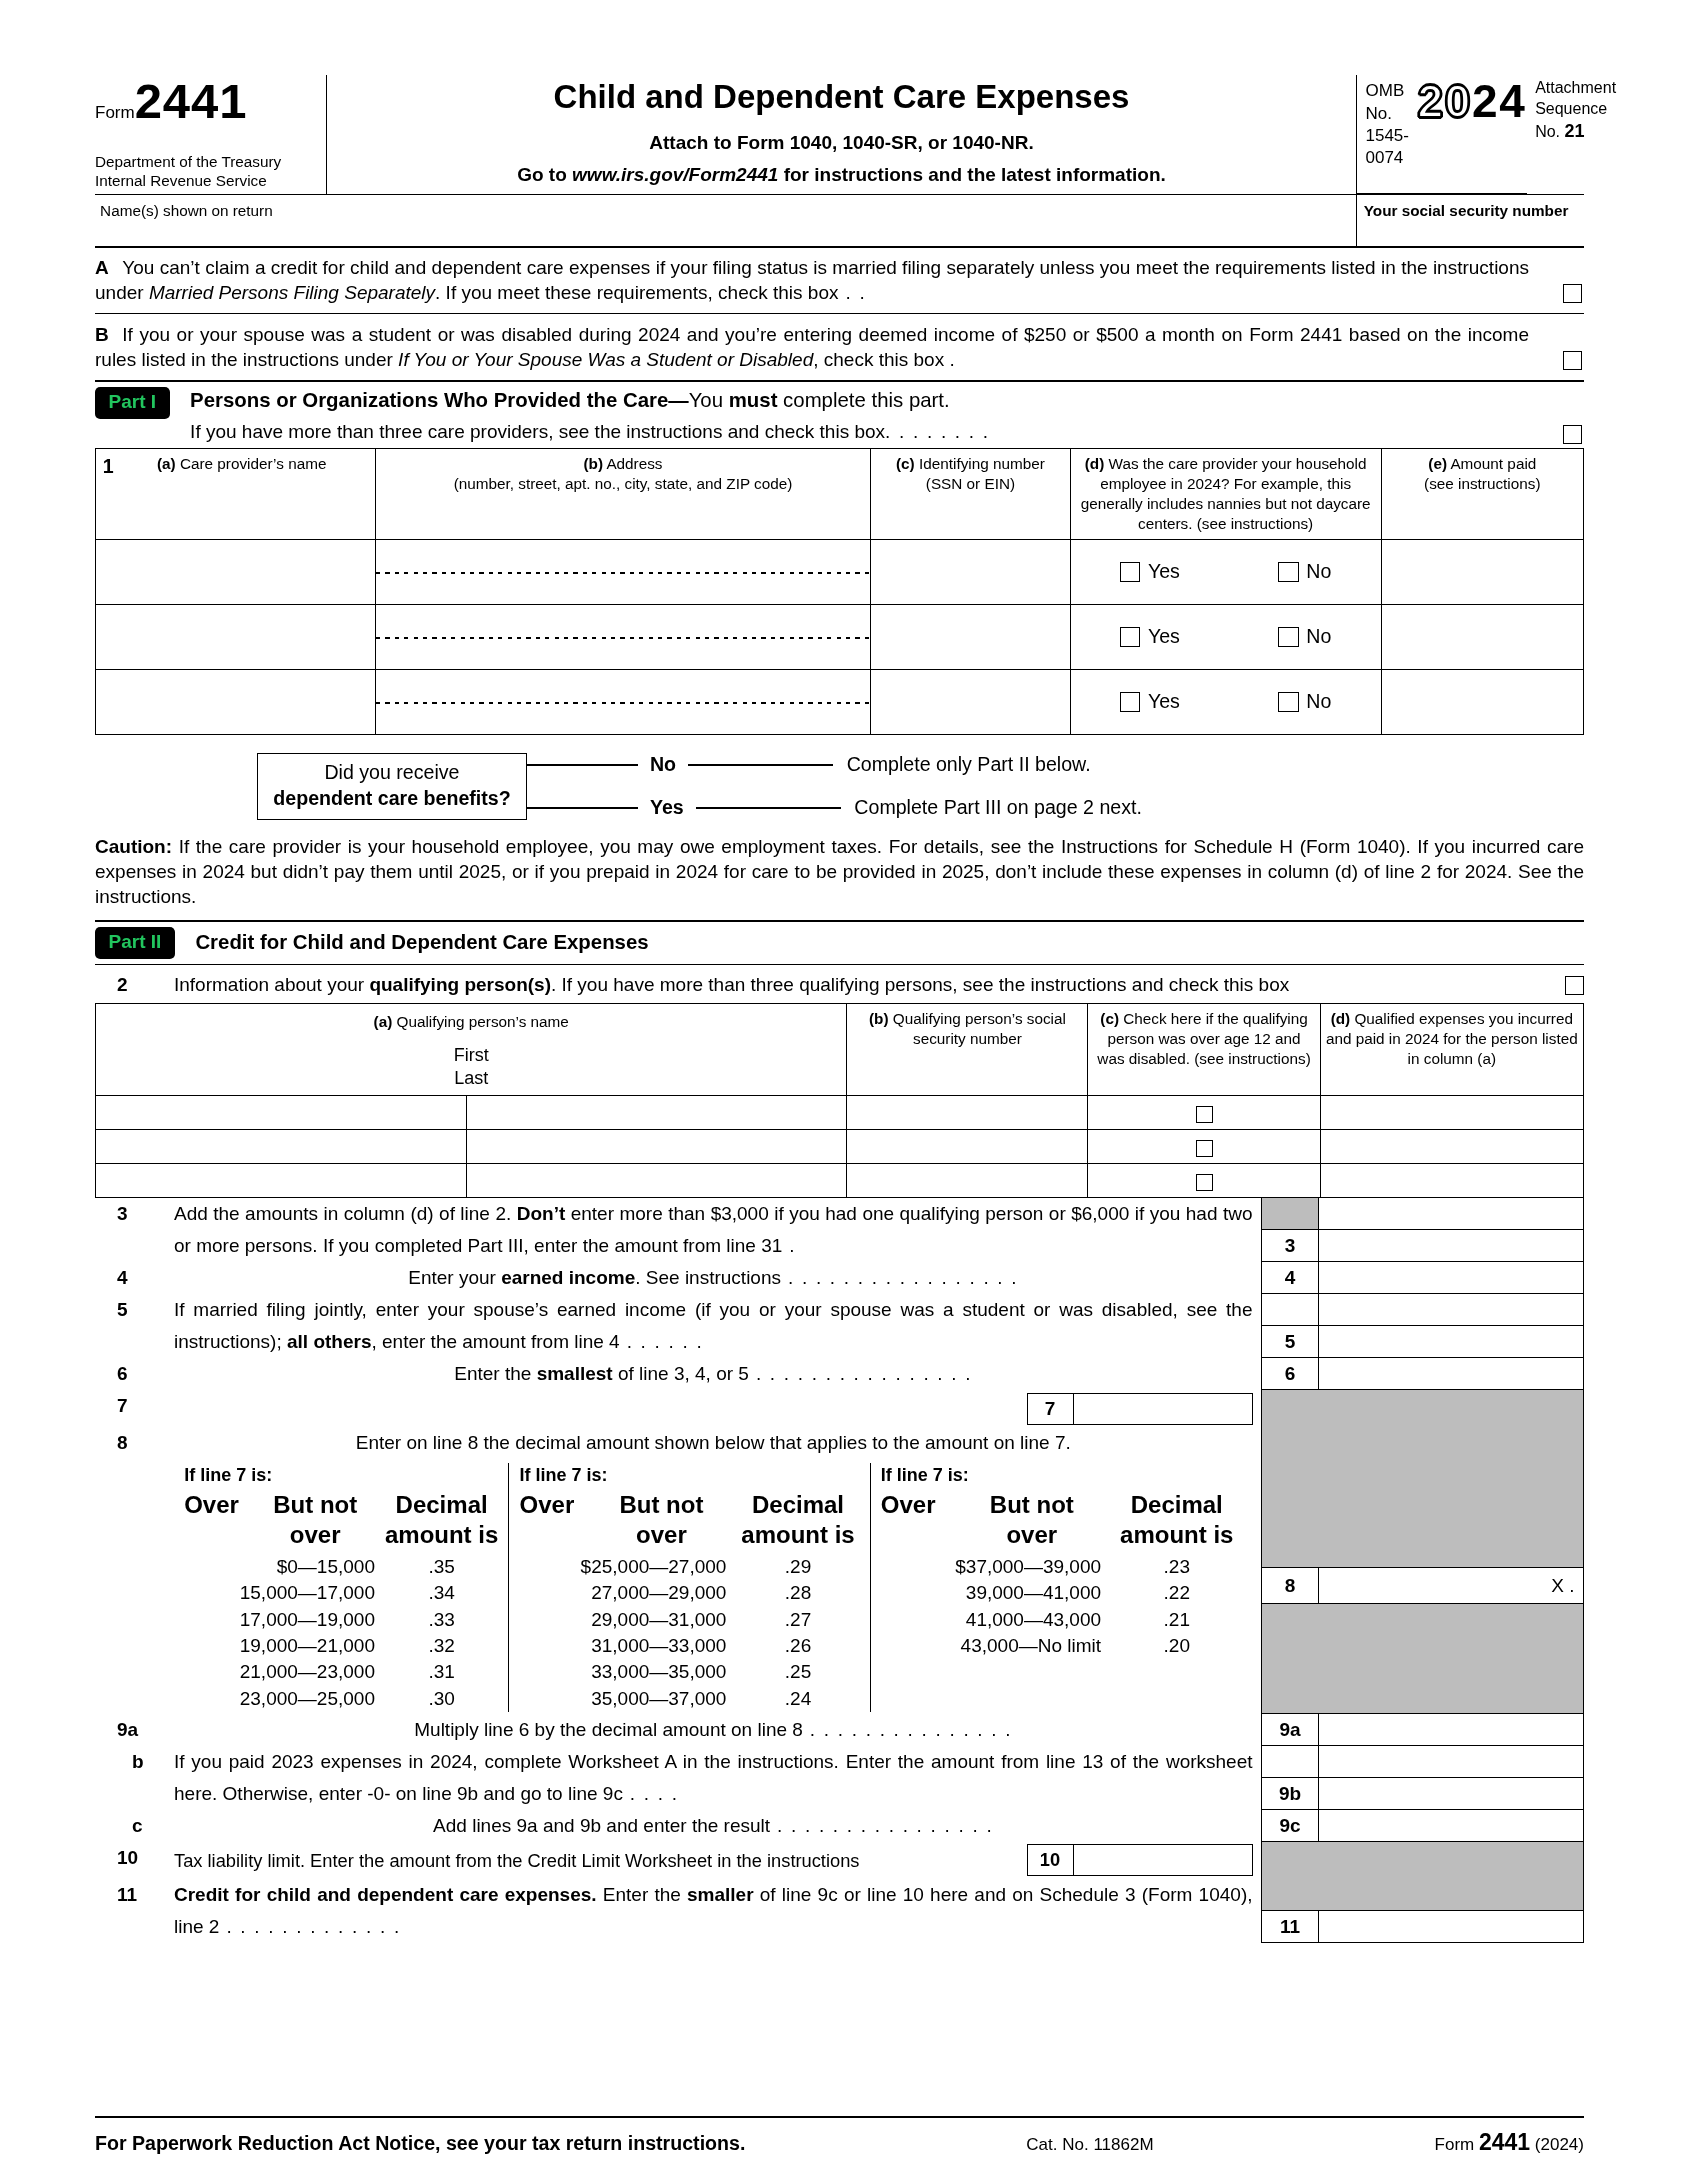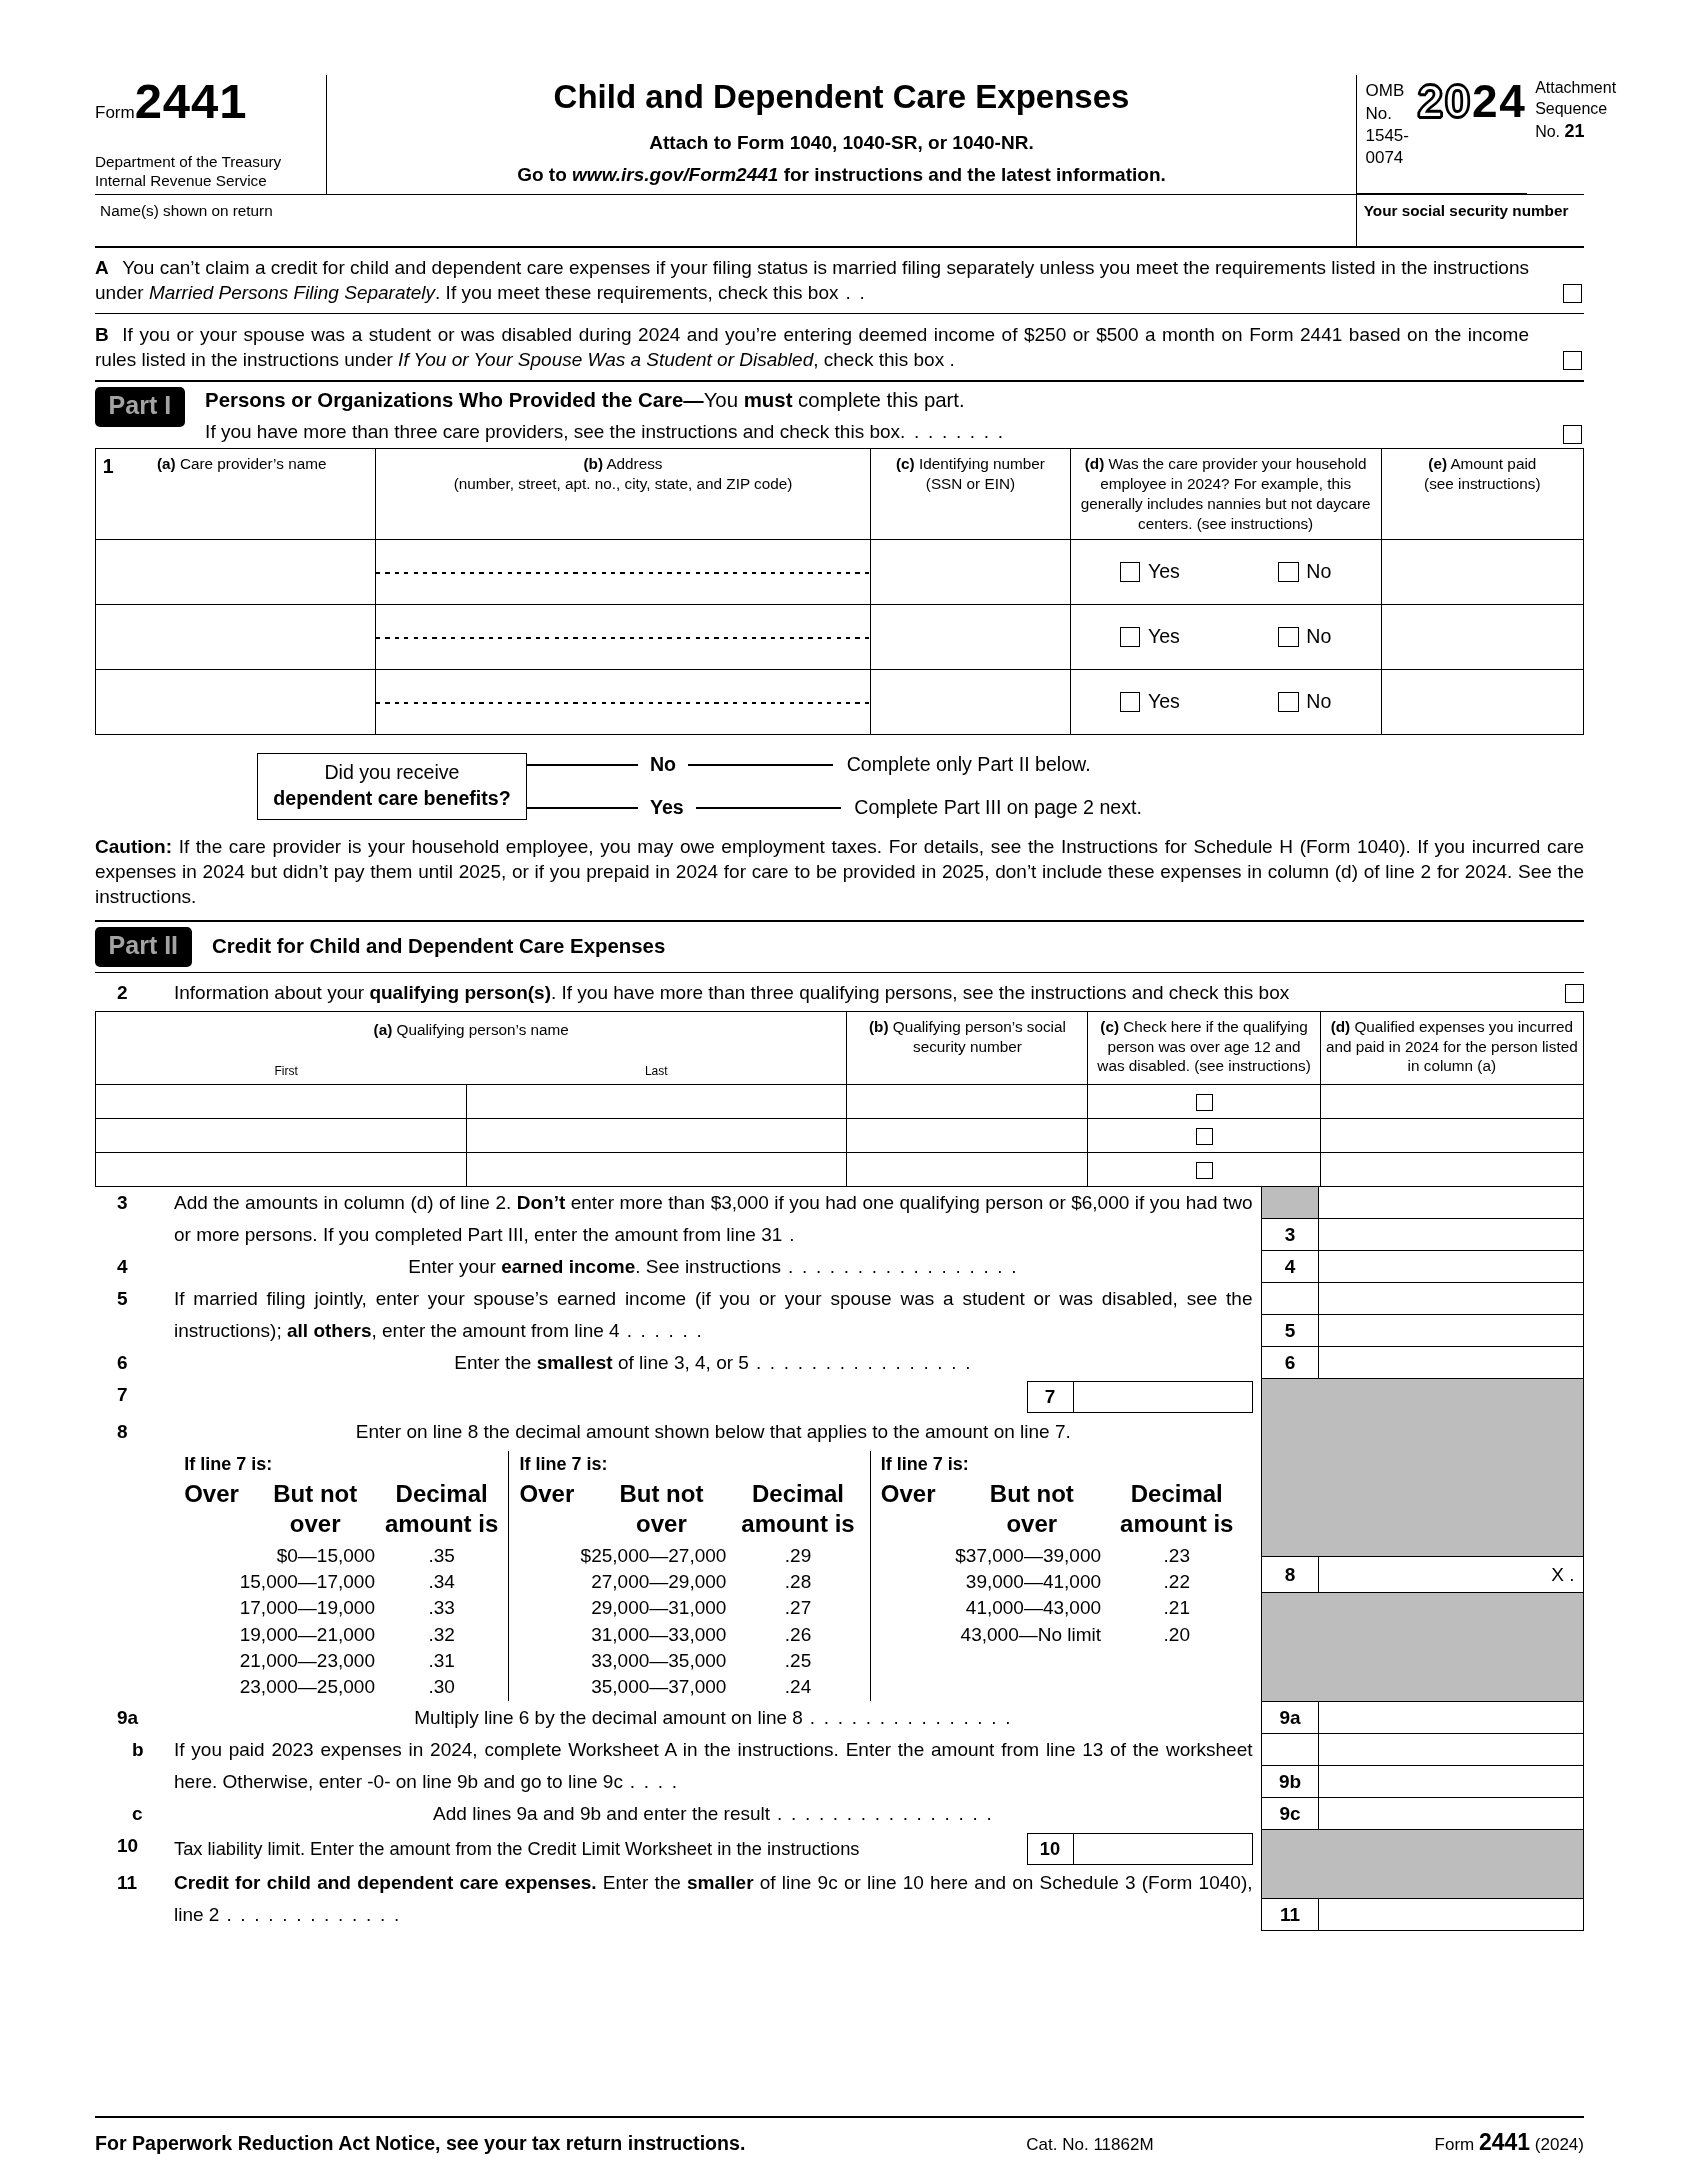--- a/index.html
+++ b/index.html
@@ -44,21 +44,21 @@
   
   .notice { position:relative; padding:7.7px 55px 7.7px 0; border-bottom:1.3px solid #000; text-align:justify; }
   .notice.last { border-bottom:none; }
   .letter { margin-right:13.6px; }
   .checkbox { display:inline-block; width:19px; height:19px; border:1.7px solid #000;
               background:#fff; vertical-align:-2.6px; flex:none; }
   .notice .checkbox { position:absolute; right:1.7px; bottom:10.2px; }
 
   
   .part-head { border-top:2.1px solid #000; padding:5.1px 0 4.3px; display:flex; align-items:flex-start; gap:20.4px; }
-  .badge { background:#000; color:#a3a3a3; font-weight:bold; font-size:25px;
+  .badge { background:#000; color:#22c55e; font-weight:bold; font-size:19px;
            padding:2.6px 13.6px 4.3px; border-radius:5.1px; flex:none; }
   .pt-lines { flex:1; position:relative; }
   .pt-line1 { font-size:20.4px; }
   .pt-line1 b { font-size:20.4px; }
   .pt-line2 { font-size:19px; margin-top:5.1px; position:relative; padding-right:55px; }
   .pt-line2 .checkbox { position:absolute; right:1.7px; bottom:0; }
   .p2-head { border-top:2.1px solid #000; border-bottom:1.3px solid #000; padding:5.1px 0; display:flex; gap:20.4px; align-items:center; }
   .p2-title { font-size:20.4px; font-weight:bold; }
 
   
@@ -90,21 +90,21 @@
   
   .caution { text-align:justify; padding:6.8px 0 10.2px; }
 
   
   .line2-row { display:flex; position:relative; padding:6.8px 51px 6.8px 0; }
   .gutter-num { width:79px; flex:none; padding-left:22px; font-weight:bold; }
   .line2-row .checkbox { position:absolute; right:0; bottom:8.5px; }
   .p2-table th, .p2-table td { border:1.3px solid #000; }
   .p2-table th { font-weight:normal; font-size:15.3px; text-align:center; vertical-align:top; padding:4.3px 5.1px; line-height:1.3; }
   .pa-top { padding-top:3.4px; }
-  .pa-sub { display:flex; margin-top:24px; font-size:12px; }
+  .pa-sub { display:flex; margin-top:12px; font-size:18px;flex-direction:column; }
   .pa-sub span { flex:1; text-align:center; }
   .p2-table td { height:34px; }
   .c-cell { text-align:center; vertical-align:middle; }
   .c-cell .checkbox { width:17px; height:17px; vertical-align:middle; }
 
   
   .lines { }
   .ln { display:flex; align-items:stretch; }
   .ln-gutter { width:79px; flex:none; font-weight:bold; padding-left:22px; line-height:32px; }
   .ln-gutter.sub { padding-left:37px; }

